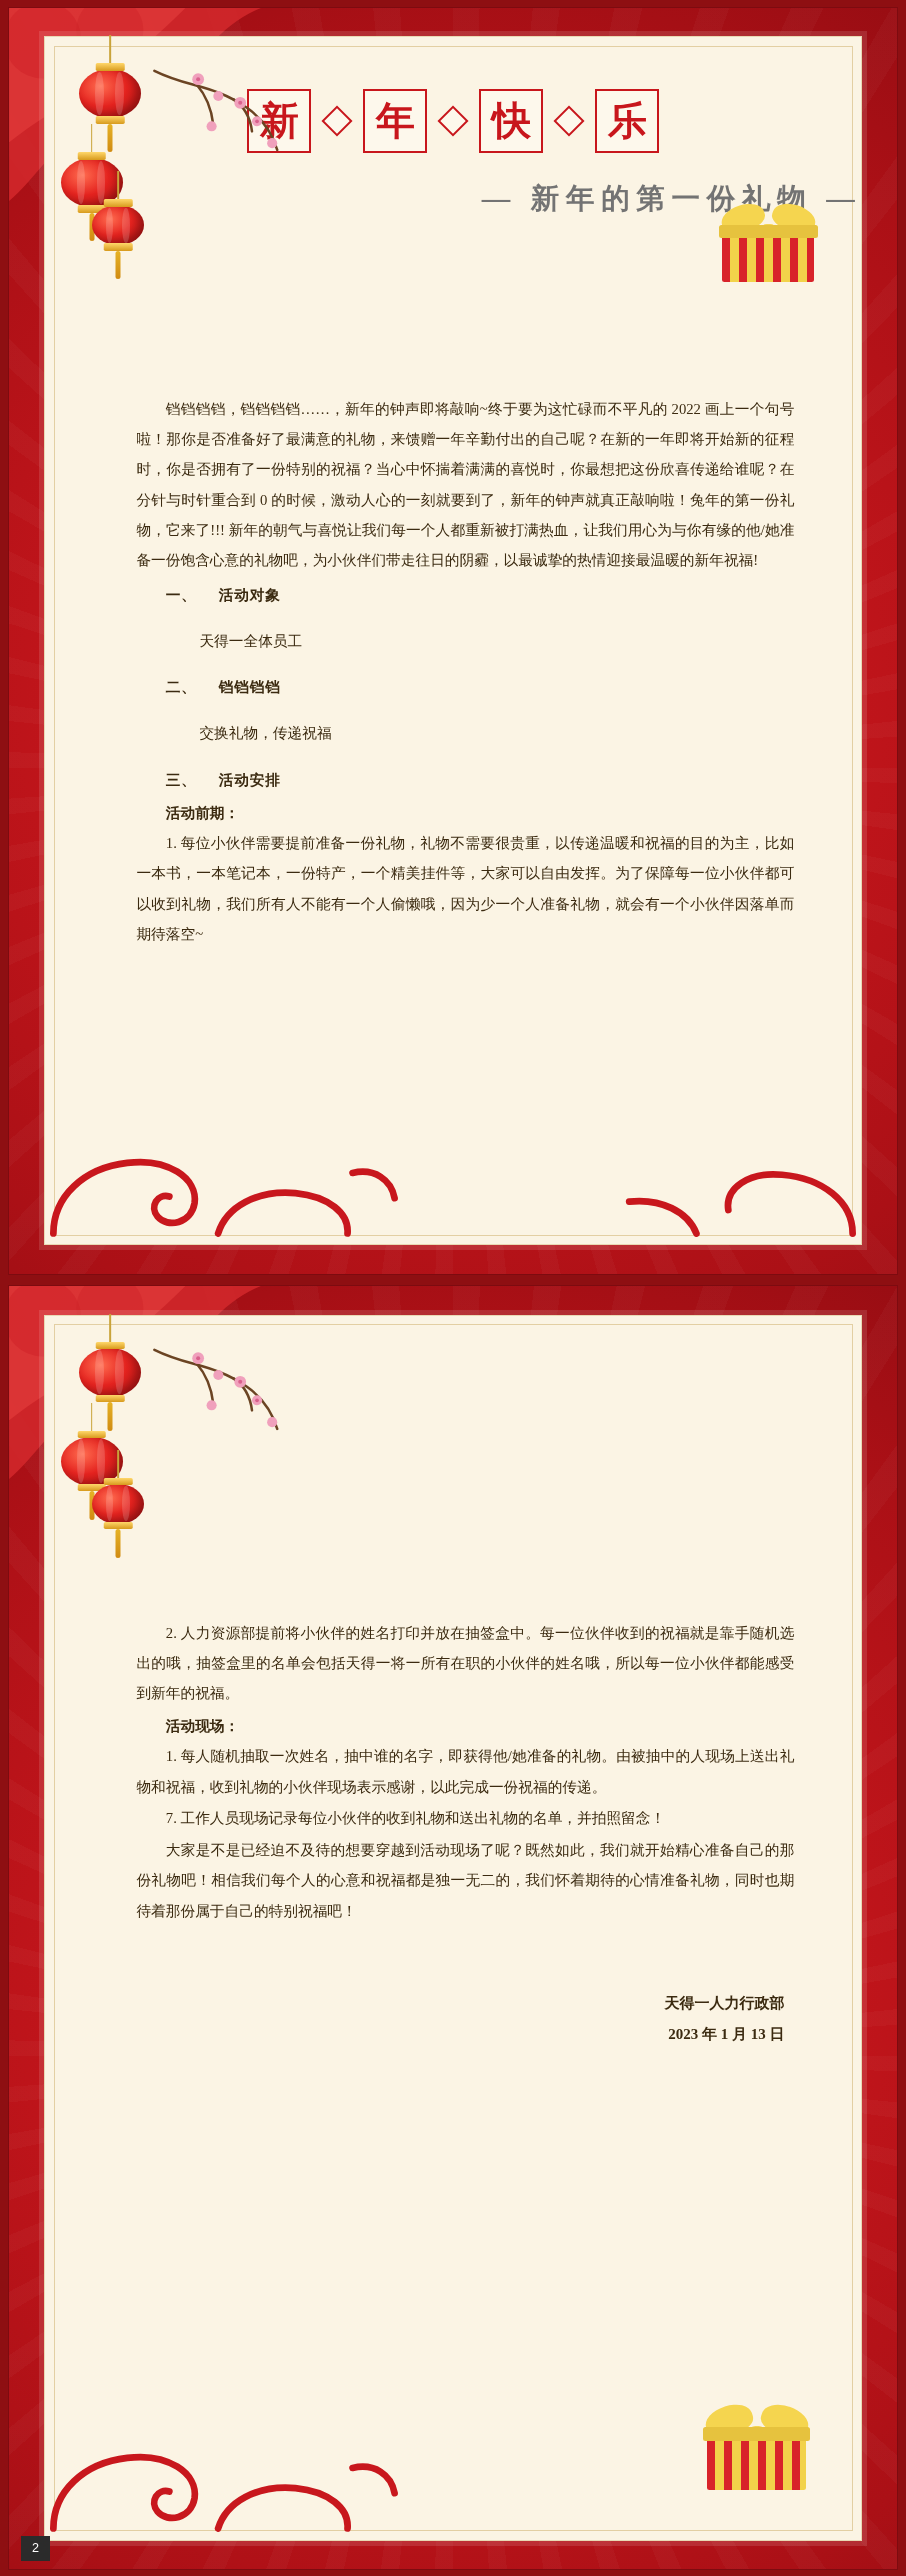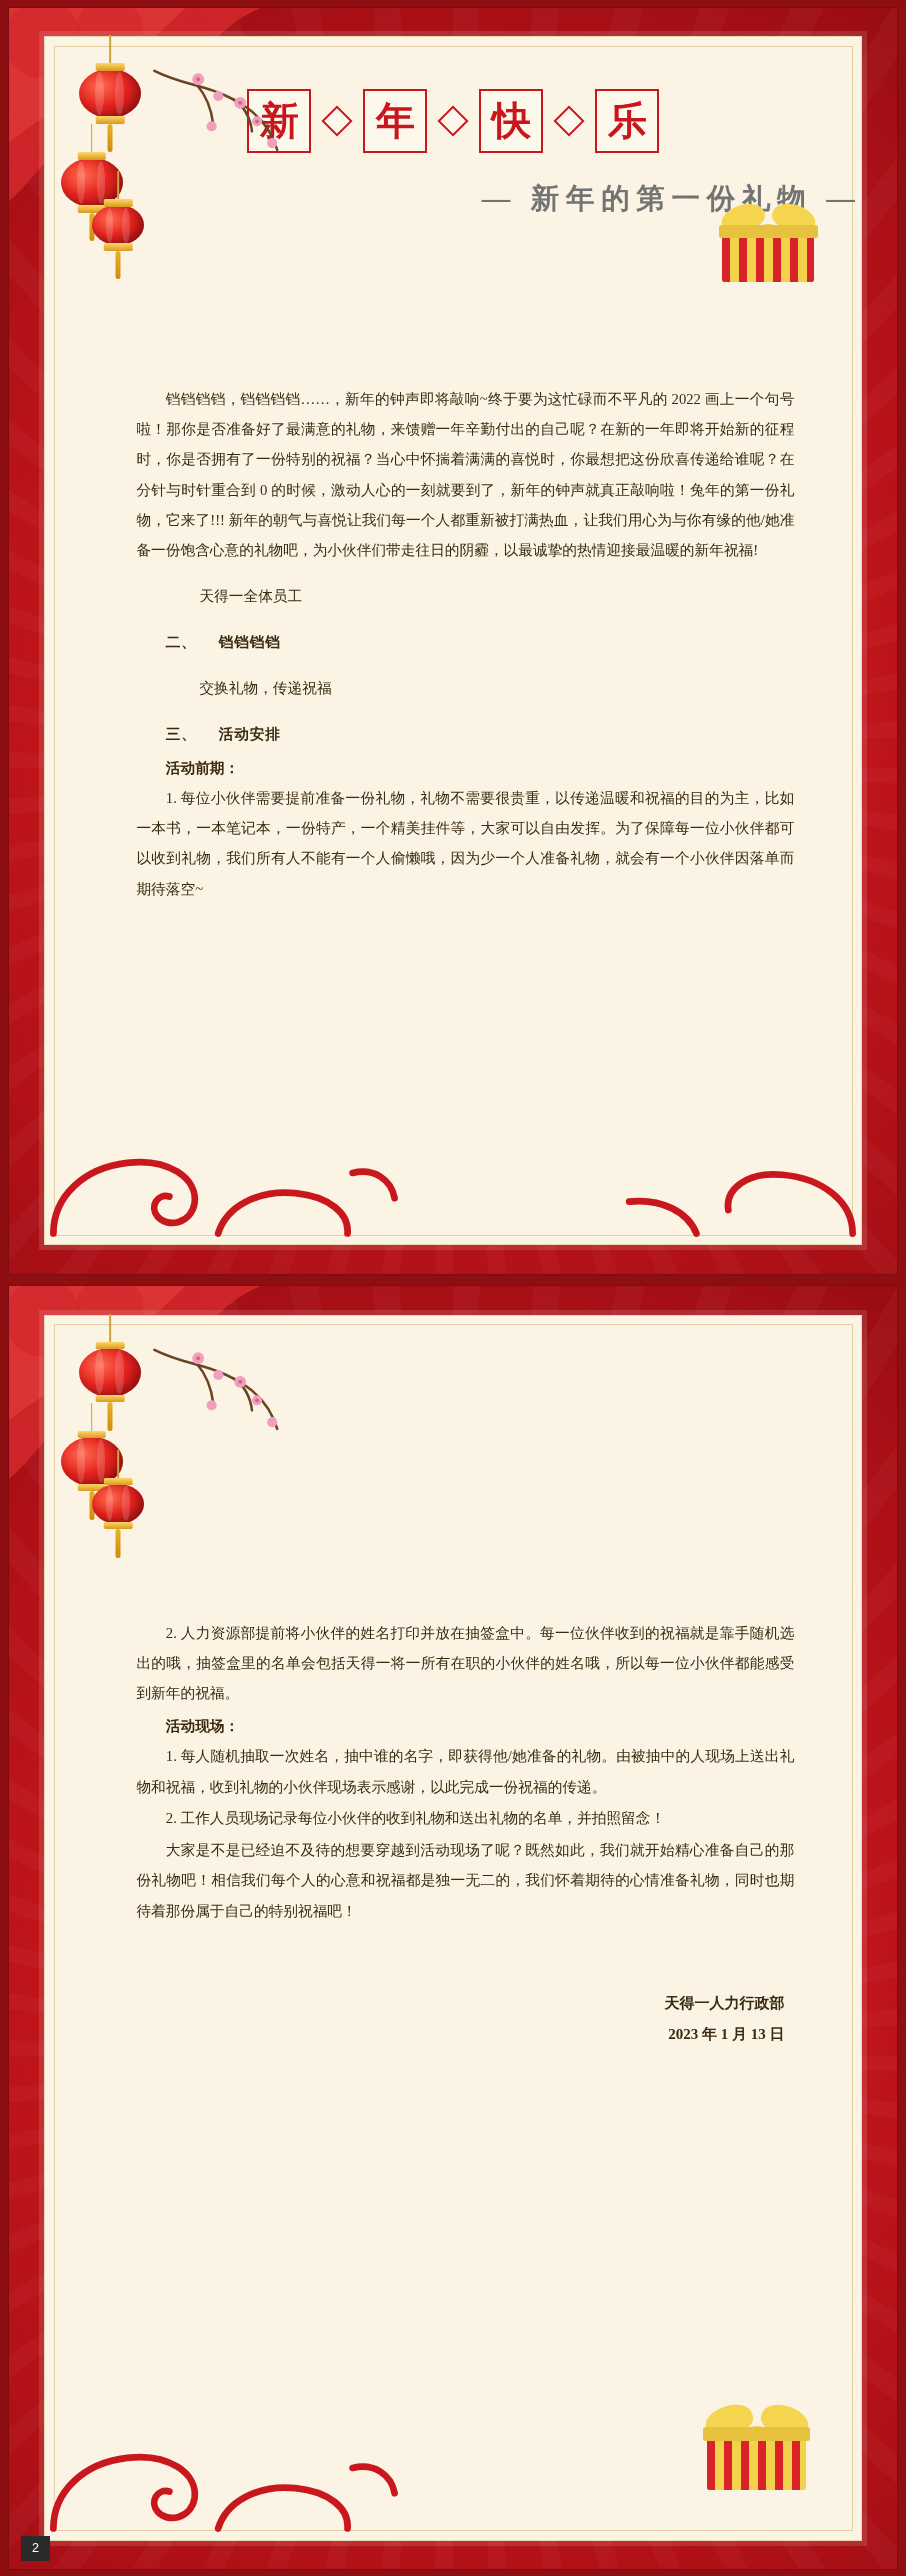--- a/index.html
+++ b/index.html
@@ -166,21 +166,21 @@
   
   .body {
     position: absolute;
     left: 91px; right: 67px;
     color: #3b2a10;
     font-size: 14.7px;
     line-height: 2.05;
     text-align: justify;
     font-family: "Liberation Serif", "DejaVu Serif", serif;
   }
-  #body1 { top: 347px; }
+  #body1 { top: 357px; }
   #body2 { top: 302px; }
   .p { margin: 0 0 1.7px 0; text-indent: 2em; }
   .h-item {
     font-weight: bold; margin: 5px 0 0 0; text-indent: 2em;
     letter-spacing: 0.8px;
   }
   .h-item .num { margin-right: 22px; }
   .sub-line { text-indent: 3.2em; margin: 16px; }
   .sub-head { font-weight: bold; text-indent: 2em; margin: 3.4px 0 0 0; }
 
@@ -272,20 +272,23 @@
         <div class="bowl"></div>
           <div class="bowr"></div>
           <div class="knot"></div>
         <div class="box"></div>
           <div class="lid"></div>
       </div>
 
       <div class="body" id="body1">
         <p class="p">铛铛铛铛，铛铛铛铛……，新年的钟声即将敲响~终于要为这忙碌而不平凡的 2022 画上一个句号啦！那你是否准备好了最满意的礼物，来馈赠一年辛勤付出的自己呢？在新的一年即将开始新的征程时，你是否拥有了一份特别的祝福？当心中怀揣着满满的喜悦时，你最想把这份欣喜传递给谁呢？在分针与时针重合到 0 的时候，激动人心的一刻就要到了，新年的钟声就真正敲响啦！兔年的第一份礼物，它来了!!! 新年的朝气与喜悦让我们每一个人都重新被打满热血，让我们用心为与你有缘的他/她准备一份饱含心意的礼物吧，为小伙伴们带走往日的阴霾，以最诚挚的热情迎接最温暖的新年祝福!</p>
 
+        <p class="h-item">
+          <span class="num">一、</span><span>活动对象</span>
+        </p>
         <p class="sub-line">天得一全体员工</p>
 
         <p class="h-item">
           <span class="num">二、</span><span>铛铛铛铛</span>
         </p>
         <p class="sub-line">交换礼物，传递祝福</p>
 
         <p class="h-item">
           <span class="num">三、</span><span>活动安排</span>
         </p>
@@ -388,21 +391,21 @@
           <div class="bowr"></div>
           <div class="knot"></div>
         <div class="box"></div>
           <div class="lid"></div>
       </div>
 
       <div class="body" id="body2">
         <p class="p">2. 人力资源部提前将小伙伴的姓名打印并放在抽签盒中。每一位伙伴收到的祝福就是靠手随机选出的哦，抽签盒里的名单会包括天得一将一所有在职的小伙伴的姓名哦，所以每一位小伙伴都能感受到新年的祝福。</p>
         <p class="sub-head">活动现场：</p>
         <p class="p">1. 每人随机抽取一次姓名，抽中谁的名字，即获得他/她准备的礼物。由被抽中的人现场上送出礼物和祝福，收到礼物的小伙伴现场表示感谢，以此完成一份祝福的传递。</p>
-        <p class="p">2. 工作人员现场记录每位小伙伴的收到礼物和送出礼物的名单，并拍照留念！</p>
+        <p class="p">7. 工作人员现场记录每位小伙伴的收到礼物和送出礼物的名单，并拍照留念！</p>
         <p class="p">大家是不是已经迫不及待的想要穿越到活动现场了呢？既然如此，我们就开始精心准备自己的那份礼物吧！相信我们每个人的心意和祝福都是独一无二的，我们怀着期待的心情准备礼物，同时也期待着那份属于自己的特别祝福吧！</p>
       </div>
 
       <div class="sign" style="top:672px;">
         <div>天得一人力行政部</div>
         <div>2023 年 1 月 13 日</div>
       </div>
 
       <div class="lantern-group" style="left:11.8px;top:-5px;">
         <div class="lantern" style="left:22px;top:37px;">

